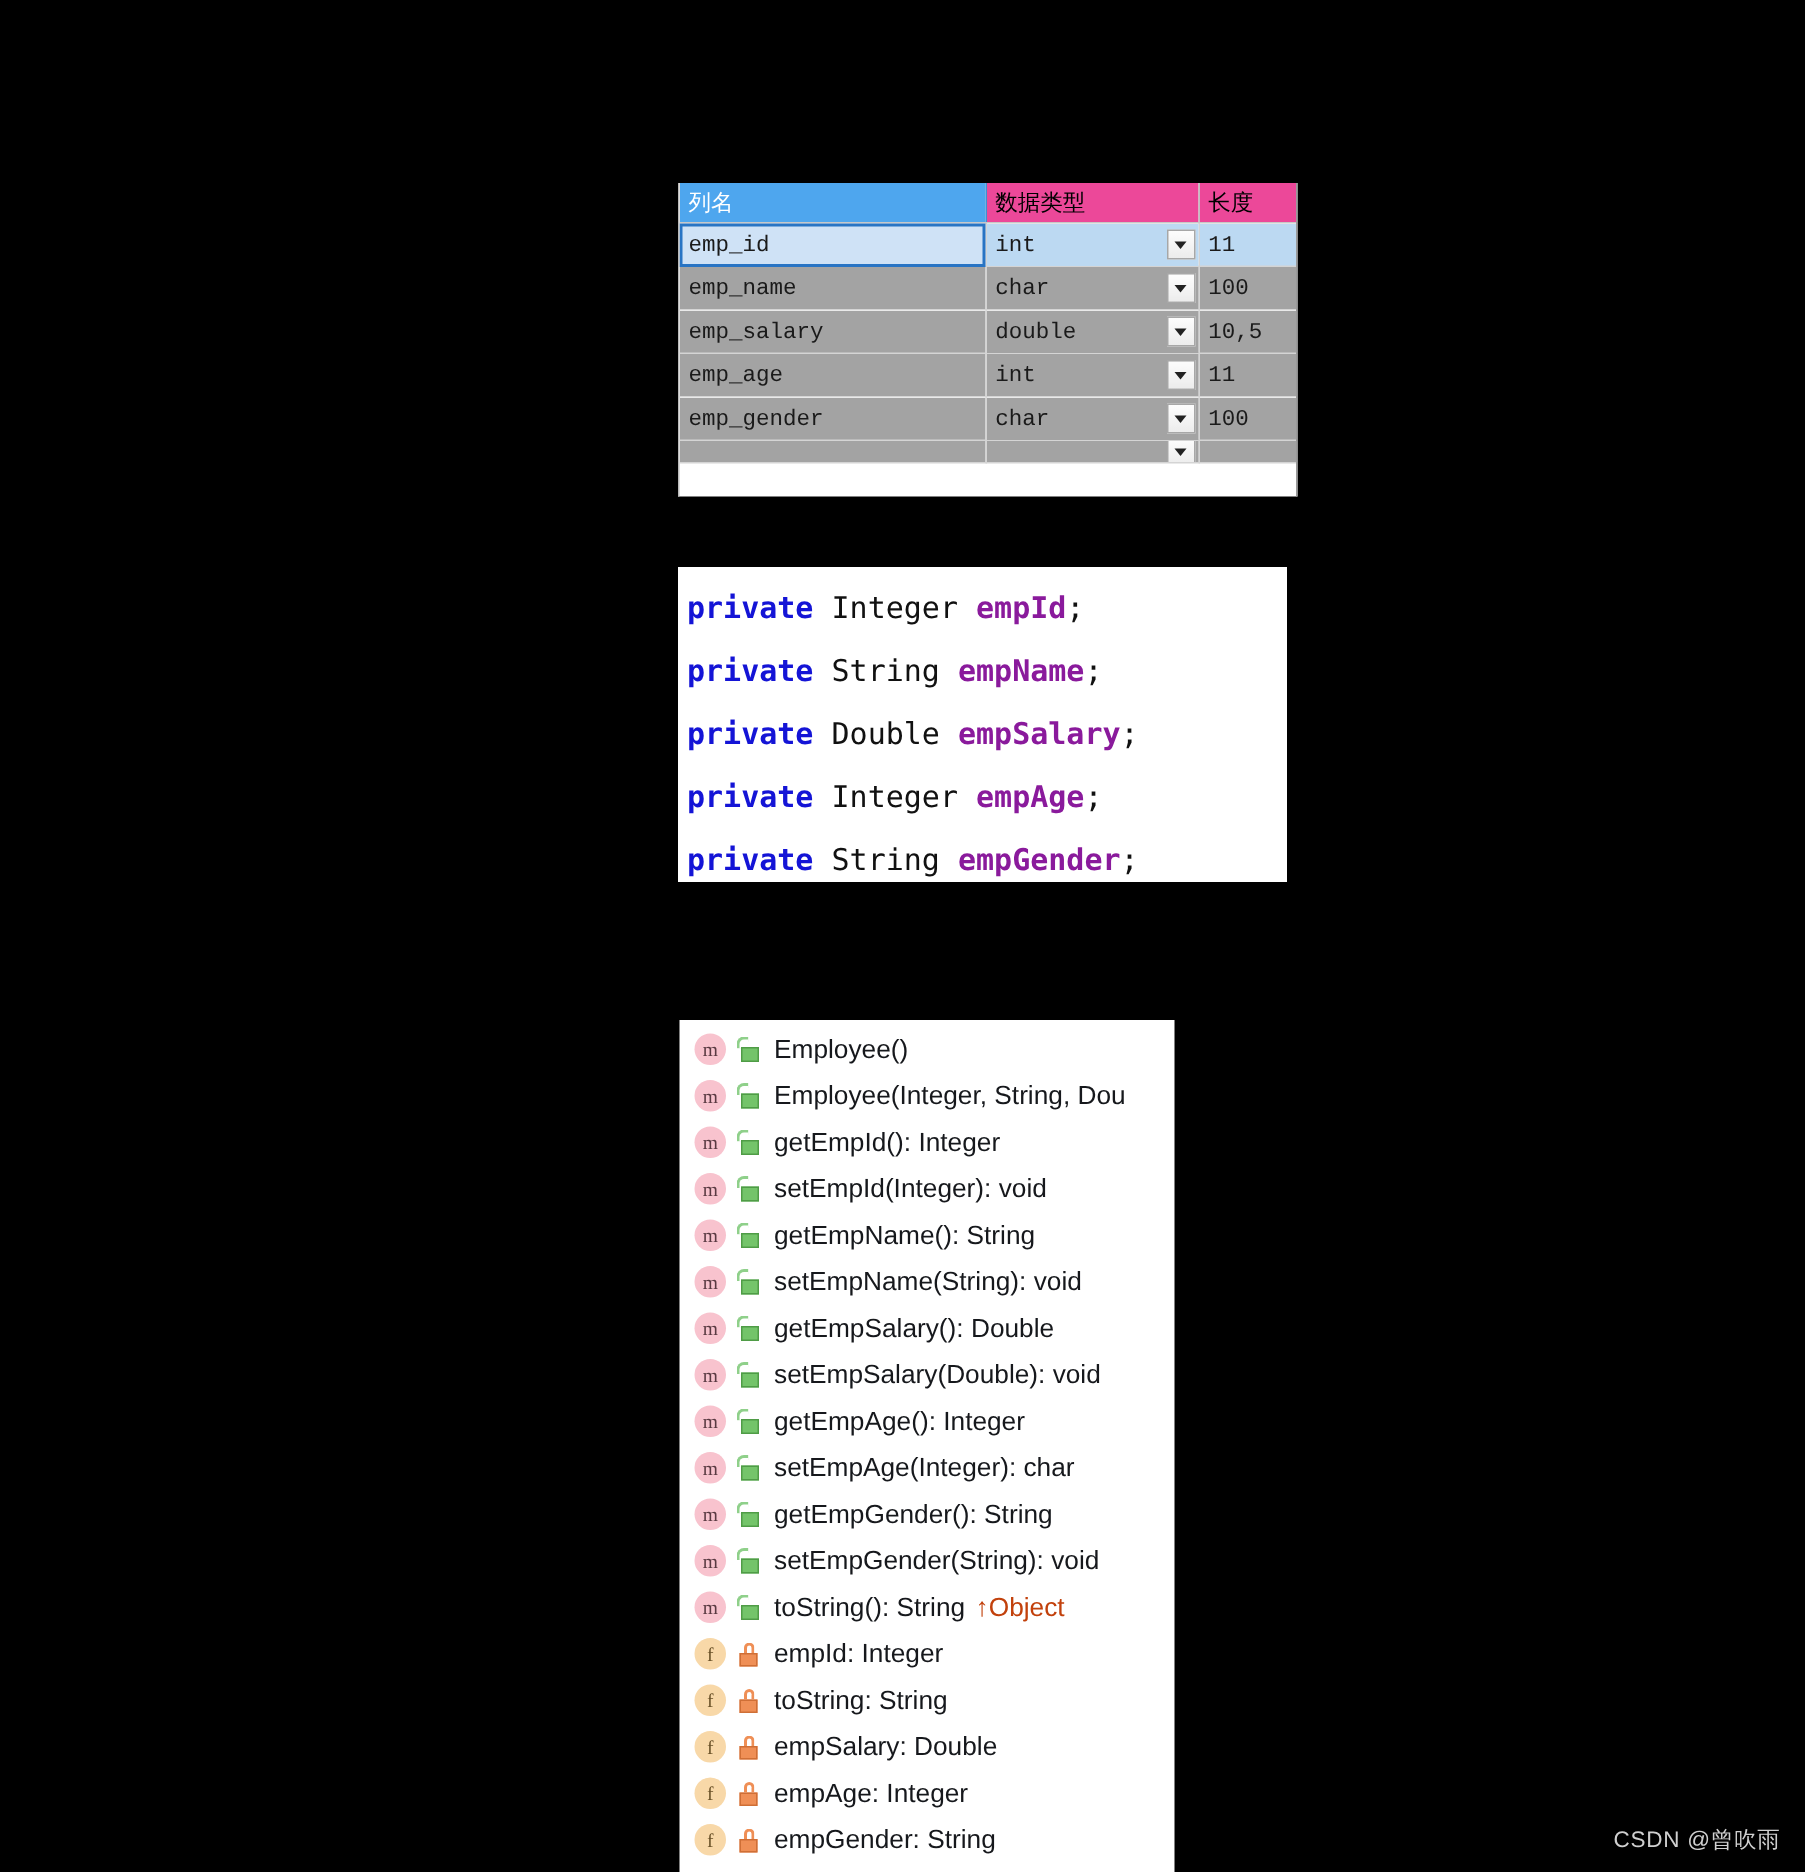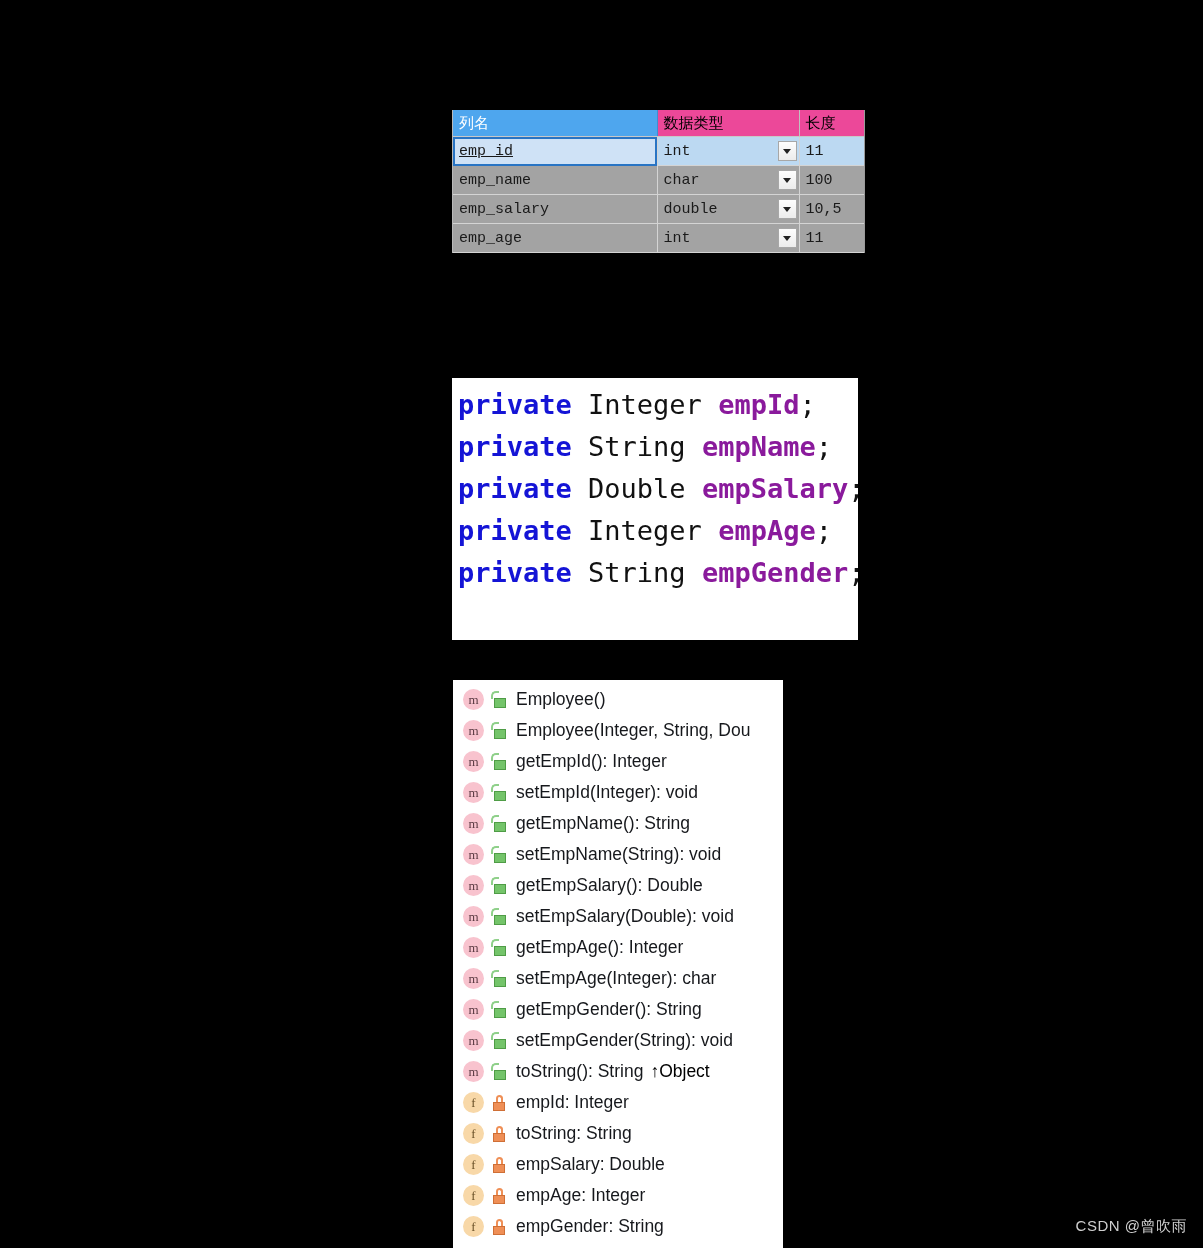--- a/index.html
+++ b/index.html
@@ -12,23 +12,23 @@
     height: 1248px;
     position: relative;
     overflow: hidden;
     font-family: "Liberation Sans", sans-serif;
   }
 
   
   #db-table-panel {
     position: absolute;
     left: 452px;
-    top: 110px;
+    top: 122px;
     width: 413px;
-    height: 143px;
+    height: 209px;
     background: #ffffff;
     overflow: hidden;
     box-sizing: border-box;
     border-left: 1px solid #b9b9b9;
     border-right: 1px solid #9a9a9a;
   }
   #db-table-panel table {
     border-collapse: collapse;
     width: 413px;
     table-layout: fixed;
@@ -70,21 +70,20 @@
     overflow: hidden;
     background: #a3a3a3;
   }
   #db-table-panel tbody tr.row-selected td {
     background: #bcd9f2;
   }
   #db-table-panel tbody tr.row-selected td.cell-focus {
     background: #cfe2f6;
     outline: 2px solid #2874c4;
     outline-offset: -2px;
-    text-decoration: underline;
   }
   .type-cell {
     position: relative;
     padding-right: 24px !important;
   }
   .type-dd {
     position: absolute;
     right: 2px;
     top: 50%;
     transform: translateY(-50%);
@@ -104,26 +103,26 @@
     border-top: 5px solid #222;
   }
   .partial-row td { height: 14px !important; }
 
   
   #code-panel {
     position: absolute;
     left: 452px;
     top: 378px;
     width: 406px;
-    height: 262px;
+    height: 210px;
     background: #ffffff;
     padding: 6px 0 0 6px;
     box-sizing: border-box;
     font-family: "DejaVu Sans Mono", "Liberation Mono", monospace;
-    font-size: 27px;
+    font-size: 20px;
     line-height: 42px;
     overflow: hidden;
     white-space: nowrap;
   }
   .code-line { height: 42px; }
   .kw   { color: #1414d6; font-weight: bold; }
   .typ  { color: #111111; }
   .fld  { color: #8a1a9c; font-weight: bold; }
   .pun  { color: #111111; }
 
@@ -196,21 +195,21 @@
     position: absolute; left: 5px; top: 1px;
     width: 7px; height: 7px;
     border: 2px solid #ef8f56;
     border-bottom: none;
     border-top-left-radius: 4px;
     border-top-right-radius: 4px;
     box-sizing: border-box;
   }
   .ol-label { }
   .ol-override {
-    color: #000000;
+    color: #c2410c;
     margin-left: 7px;
   }
 
   
   #watermark {
     position: absolute;
     right: 16px;
     bottom: 12px;
     color: #cfcfcf;
     font-size: 15px;

